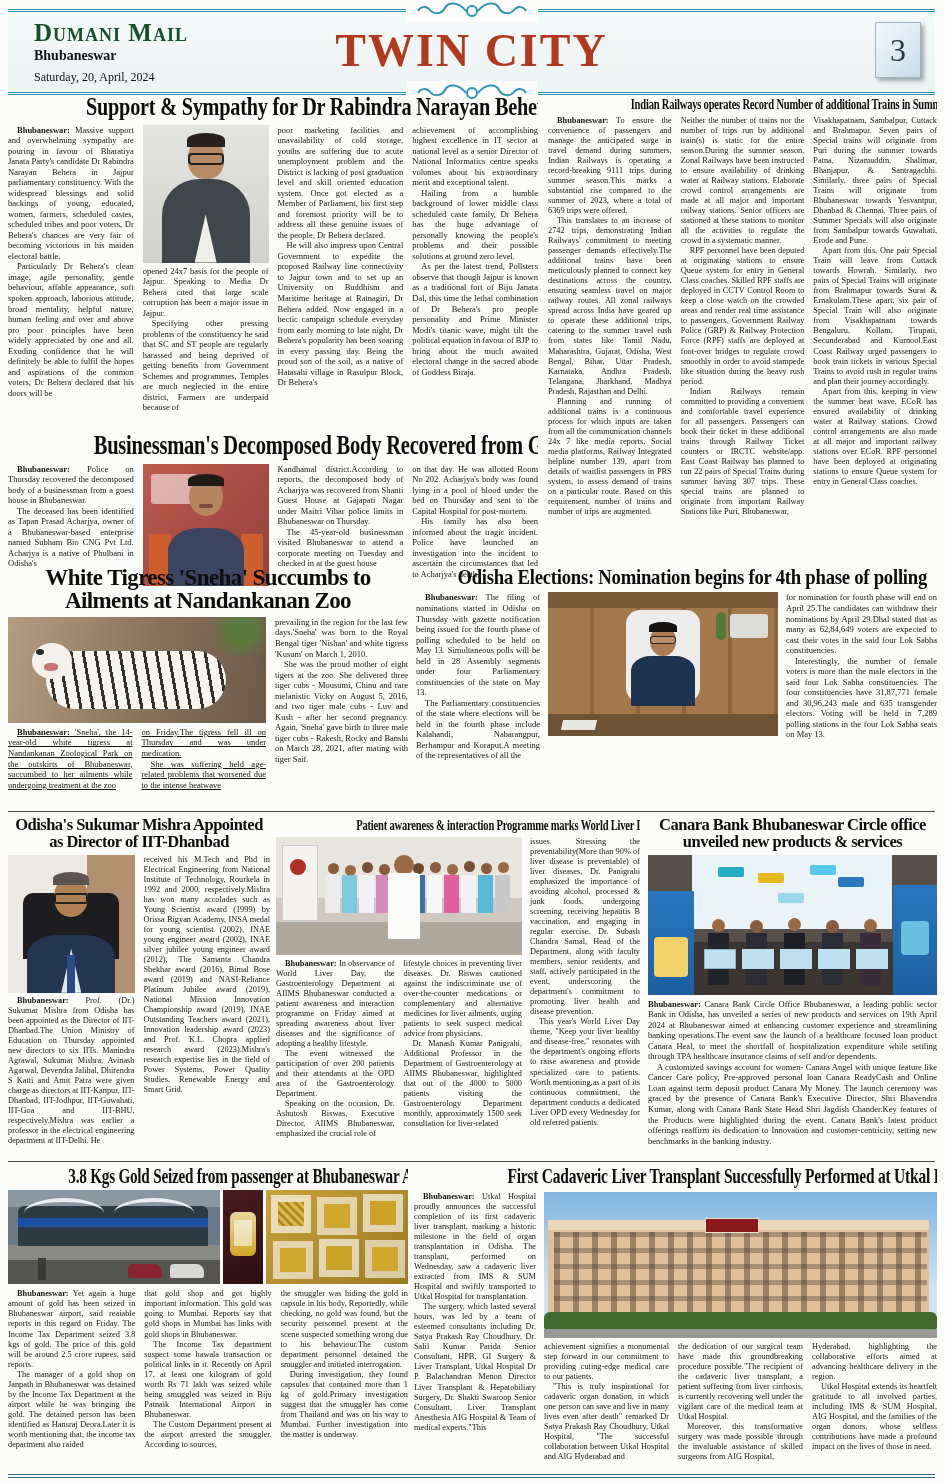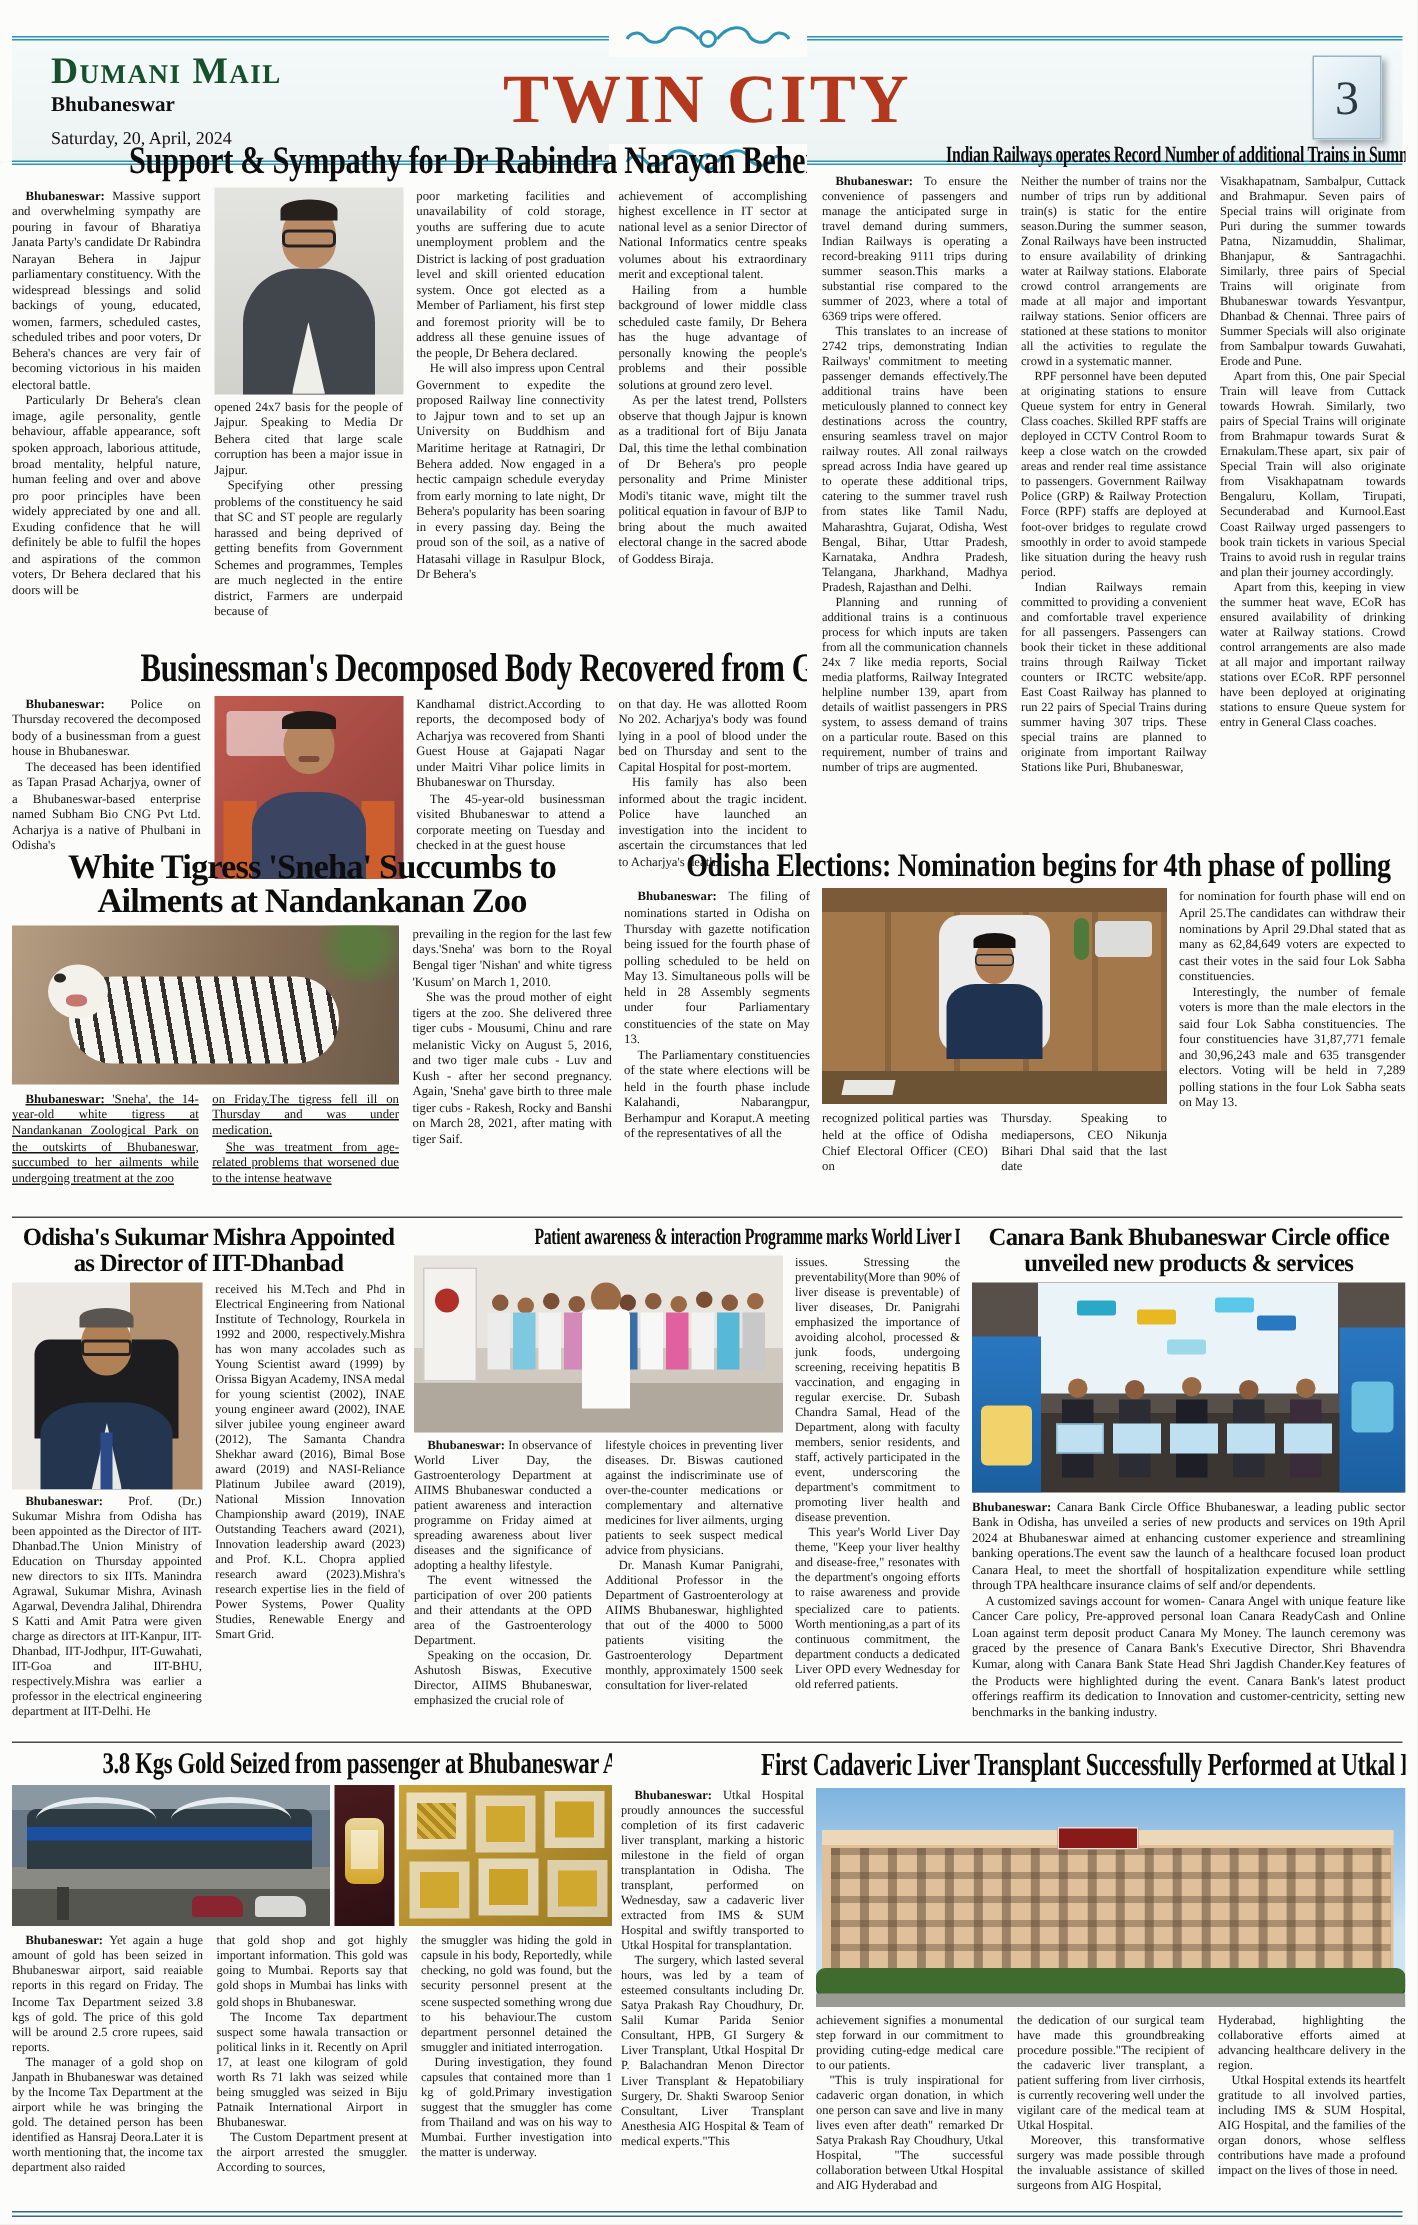--- a/index.html
+++ b/index.html
@@ -1,19 +1,19 @@
 <!DOCTYPE html>
 <html><head>
 <meta charset="utf-8">
 <style>
   html,body{margin:0;padding:0;background:#e9e9e6;}
   .page{position:relative;width:945px;height:1483px;margin:0 auto;background:#fcfcfa;
         font-family:"Liberation Serif",serif;color:#141414;overflow:hidden;}
   
-  .hdr{position:absolute;left:8px;top:24px;width:927px;height:80px;
+  .hdr{position:absolute;left:8px;top:9px;width:927px;height:80px;
        border-top:3px double #2f93b4;border-bottom:3px double #2f93b4;
        background:linear-gradient(180deg,#f4f9f9,#edf3f3);}
   .orn{position:absolute;left:50%;transform:translateX(-50%);background:#fcfcfa;padding:0 6px;line-height:0;}
   .orn-top{top:-13px;}
   .orn-bot{bottom:-13px;}
   .mast{position:absolute;left:26px;top:8px;}
   .mast-name{font-variant:small-caps;font-weight:bold;font-size:25px;color:#17502c;letter-spacing:1px;line-height:1;}
   .mast-city{font-size:14px;color:#111;margin-top:3px;font-weight:bold;}
   .mast-date{font-size:12px;color:#111;margin-top:6px;}
   .section-title{position:absolute;left:0;right:0;top:16px;text-align:center;
@@ -158,21 +158,21 @@
           <div class="shape" style="left:24px;top:26px;width:40px;height:36px;background:#f4f1ea;border-radius:50%;"></div>
           <div class="shape" style="left:36px;top:46px;width:14px;height:8px;background:#c4766f;border-radius:40%;"></div>
           <div class="shape" style="left:28px;top:32px;width:8px;height:6px;background:#2b2824;border-radius:50%;"></div>
         </div>
         <div class="cols" style="margin-top:4px;text-decoration:underline;">
           <div class="col">
               <p><b>Bhubaneswar:</b> 'Sneha', the 14-year-old white tigress at Nandankanan Zoological Park on the outskirts of Bhubaneswar, succumbed to her ailments while undergoing treatment at the zoo</p>
             </div>
           <div class="col cont">
               <p>on Friday.The tigress fell ill on Thursday and was under medication.</p>
-              <p>She was treatment from age-related problems that worsened due to the intense heatwave</p>
+              <p>She was suffering held age-related problems that worsened due to the intense heatwave</p>
             </div>
         </div>
       </div>
       <div class="col cont" style="flex:1;">
           <p>prevailing in the region for the last few days.'Sneha' was born to the Royal Bengal tiger 'Nishan' and white tigress 'Kusum' on March 1, 2010.</p>
           <p>She was the proud mother of eight tigers at the zoo. She delivered three tiger cubs - Mousumi, Chinu and rare melanistic Vicky on August 5, 2016, and two tiger male cubs - Luv and Kush - after her second pregnancy. Again, 'Sneha' gave birth to three male tiger cubs - Rakesh, Rocky and Banshi on March 28, 2021, after mating with tiger Saif.</p>
         </div>
     </div>
   </section>
 
@@ -189,28 +189,20 @@
           <div class="shape" style="right:10px;top:22px;width:38px;height:24px;background:#dcdcda;border-radius:3px;"></div>
           <div class="shape" style="right:52px;top:20px;width:10px;height:28px;background:#4f7a3a;border-radius:6px;"></div>
           <div class="shape" style="left:50%;top:18px;transform:translateX(-50%);width:74px;height:92px;background:#ececec;border-radius:14px;"></div>
           <div class="shape" style="left:50%;top:64px;transform:translateX(-50%);width:64px;height:50px;background:#1f3350;border-radius:30% 30% 0 0;"></div>
           <div class="shape" style="left:50%;top:34px;transform:translateX(-50%);width:26px;height:30px;background:#ad7c55;border-radius:48%;"></div>
           <div class="shape" style="left:50%;top:30px;transform:translateX(-50%);width:28px;height:10px;background:#15110e;border-radius:50% 50% 0 0;"></div>
           <div class="shape" style="left:50%;top:44px;transform:translateX(-50%);width:24px;height:6px;border:1.5px solid #222;border-radius:3px;background:rgba(255,255,255,.15);"></div>
           <div class="shape" style="left:0;bottom:0;width:100%;height:22px;background:#6b5334;"></div>
           <div class="shape" style="left:14px;bottom:6px;width:34px;height:10px;background:#e8e8e2;transform:skewX(-12deg);"></div>
         </div>
-        <div class="cols" style="margin-top:4px;">
-          <div class="col cont">
-              <p>recognized political parties was held at the office of Odisha Chief Electoral Officer (CEO) on</p>
-            </div>
-          <div class="col cont">
-              <p>Thursday. Speaking to mediapersons, CEO Nikunja Bihari Dhal said that the last date</p>
-            </div>
-        </div>
       </div>
       <div class="col cont" style="flex:1;">
           <p>for nomination for fourth phase will end on April 25.The candidates can withdraw their nominations by April 29.Dhal stated that as many as 62,84,649 voters are expected to cast their votes in the said four Lok Sabha constituencies.</p>
           <p>Interestingly, the number of female voters is more than the male electors in the said four Lok Sabha constituencies. The four constituencies have 31,87,771 female and 30,96,243 male and 635 transgender electors. Voting will be held in 7,289 polling stations in the four Lok Sabha seats on May 13.</p>
         </div>
     </div>
   </section>
 
   <div class="rule" style="top:811px;"></div>
 

